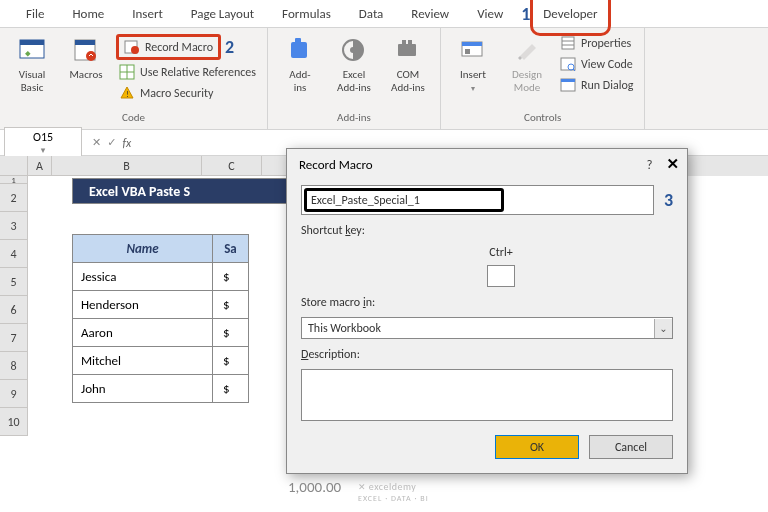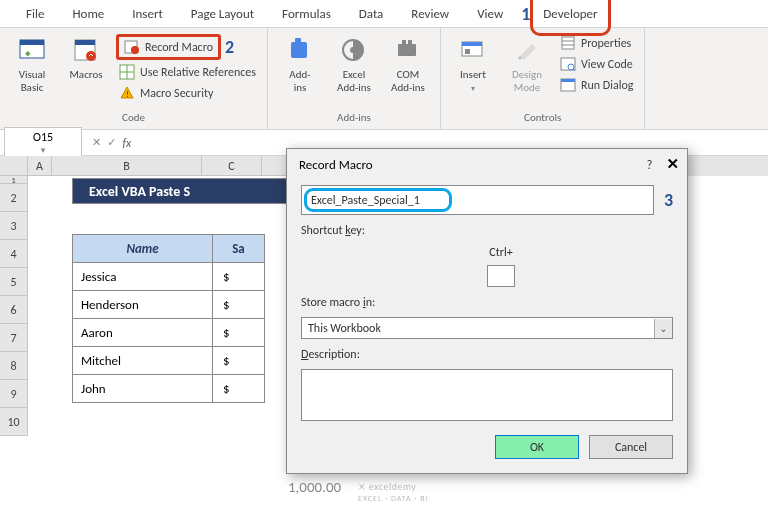--- a/index.html
+++ b/index.html
@@ -44,42 +44,42 @@
 .row-h { height: 28px; border-right: 1px solid #c8c6c4; border-bottom: 1px solid #c8c6c4; background: #e6e6e6; text-align: center; font-size: 12px; color: #444; line-height: 28px; }
 .cells { position: relative; flex:1; }
 
 
 .sheet-title { position: absolute; left: 44px; top: 2px; width: 230px; height: 26px; background: #2a3d66; color: #fff; font-weight: bold; font-size: 14px; display: flex; align-items: center; padding-left: 16px; border: 1px solid #888; }
 .data-table { position: absolute; left: 44px; top: 58px; border-collapse: collapse; }
 .data-table th, .data-table td { border: 1px solid #888; height: 28px; font-size: 13px; padding: 0 8px; text-align: left; }
 .data-table th { background: #c5d9f1; color: #2a3d66; font-weight: bold; text-align: center; }
 .data-table td.sal { text-align: left; padding-left: 10px; }
 .col-name { width: 140px; font-style: italic; }
-.col-sal { width: 52px; }
+.col-sal { width: 36px; }
 
 
 .dialog { position: absolute; left: 286px; top: 148px; width: 402px; background: #f0f0f0; border: 1px solid #888; box-shadow: 3px 3px 12px rgba(0,0,0,0.35); }
 .dialog-title { display: flex; align-items: center; justify-content: space-between; padding: 6px 8px 6px 12px; font-size: 13px; }
 .dialog-title .right { display:flex; gap:14px; align-items:center;}
 .dialog-title .help { font-size: 13px; color:#444; }
 .dialog-title .close { font-size: 15px; font-weight: bold; }
 .dialog-body { padding: 6px 14px 14px; display:flex; flex-direction:column; gap:8px; font-size:12px; color:#333;}
 .field-label { font-size:12px; color:#333; }
 .field-label u { text-decoration: underline; }
 .input-wrap { display:flex; align-items:center; gap:6px;}
 .text-input { width: 100%; border: 1px solid #888; padding: 4px 6px; font-size: 12px; background:#fff; }
-.macro-name-highlight { border: 3px solid #0ea5e9; border-radius: 9px; padding: 2px 4px; display: inline-block; width: 148px; }
+.macro-name-highlight { border: 3px solid #000000; border-radius: 3px; padding: 2px 4px; display: inline-block; width: 200px; }
 .shortcut-row { display:flex; align-items:center; gap:6px; padding-left:28px;flex-direction:column;}
 .shortcut-box { width: 28px; height: 22px; border: 1px solid #888; background: #fff; }
 .select-input { width: 100%; border: 1px solid #888; padding: 3px 6px; font-size: 12px; background:#fff; display:flex; justify-content:space-between; align-items:center;}
 .select-input .chev { background:#e8e8e8; border-left:1px solid #aaa; width:18px; text-align:center; margin:-3px -6px -3px 0; padding:3px 0; font-size:10px; color:#555;}
 .textarea { width: 100%; height: 52px; border: 1px solid #888; background: #fff; }
 .dialog-buttons { display: flex; justify-content: flex-end; gap: 10px; padding-top: 6px; }
 .dlg-btn { width: 84px; padding: 4px 0; font-size: 12px; border: 1px solid #888; background: #e1e1e1; text-align: center; }
-.dlg-btn.primary { border: 1px solid #0078d4; background:#86efac;}
+.dlg-btn.primary { border: 1px solid #0078d4; background:#eab308;}
 
 .value-under { position:absolute; left:288px; top:478px; font-size:15px; color:#888;}
 .watermark { position:absolute; left:330px; top:480px; font-size:10px; color:#bbb; letter-spacing:0.5px;margin-left:28px;}
 .watermark .sub { font-size:8px; display:block; letter-spacing:1px;}
 
 
 svg { display:block; }
 </style>
 </head>
 <body>

